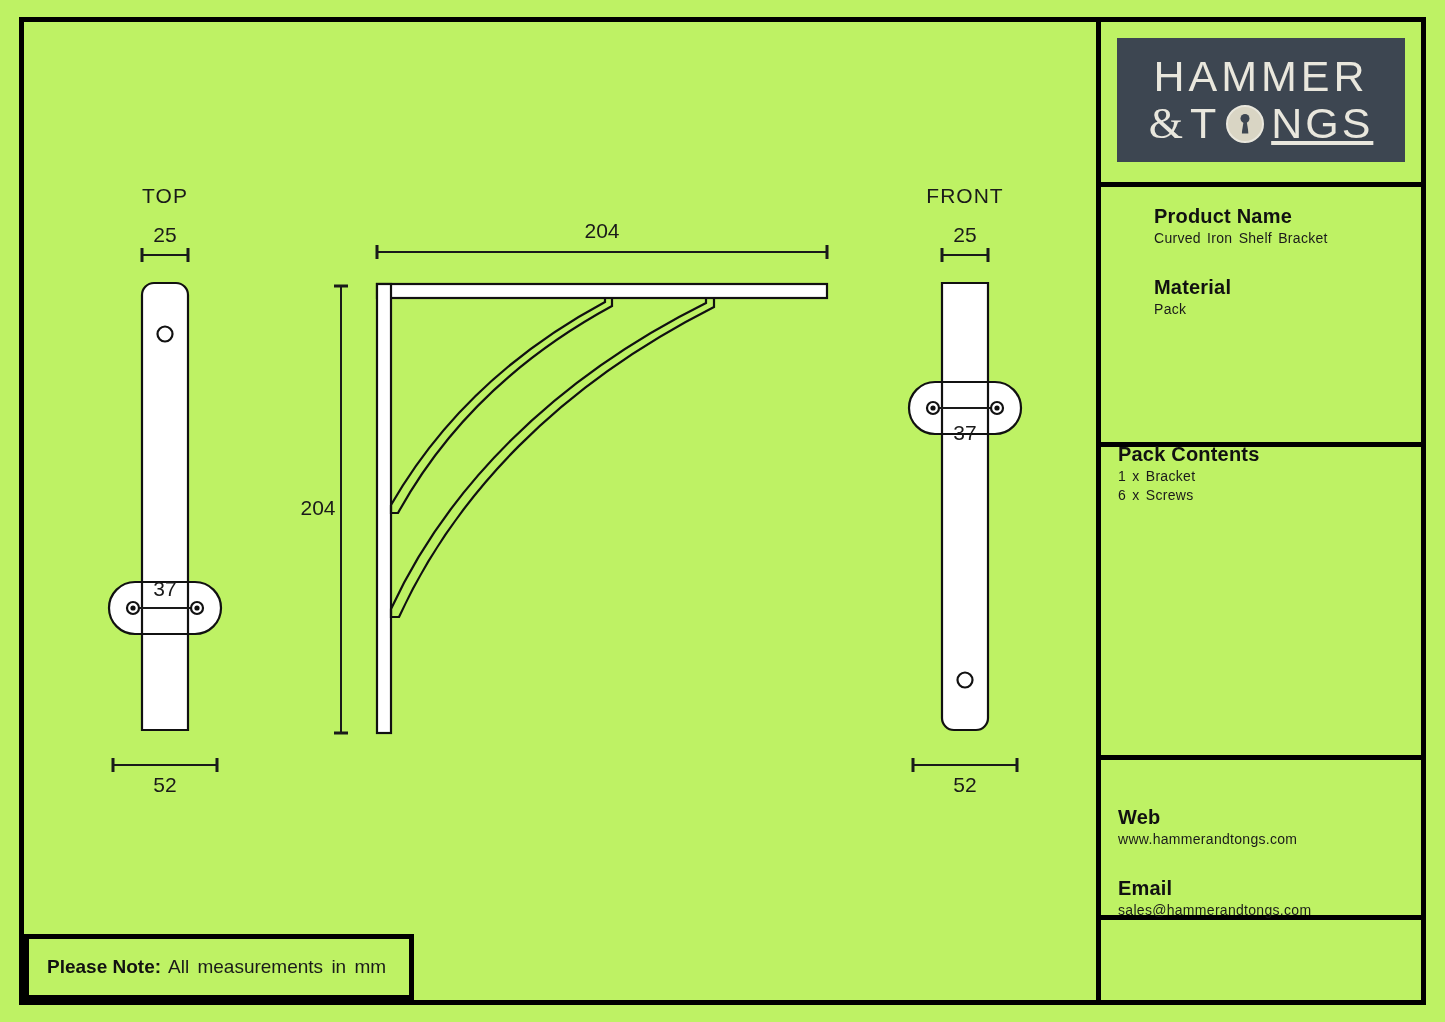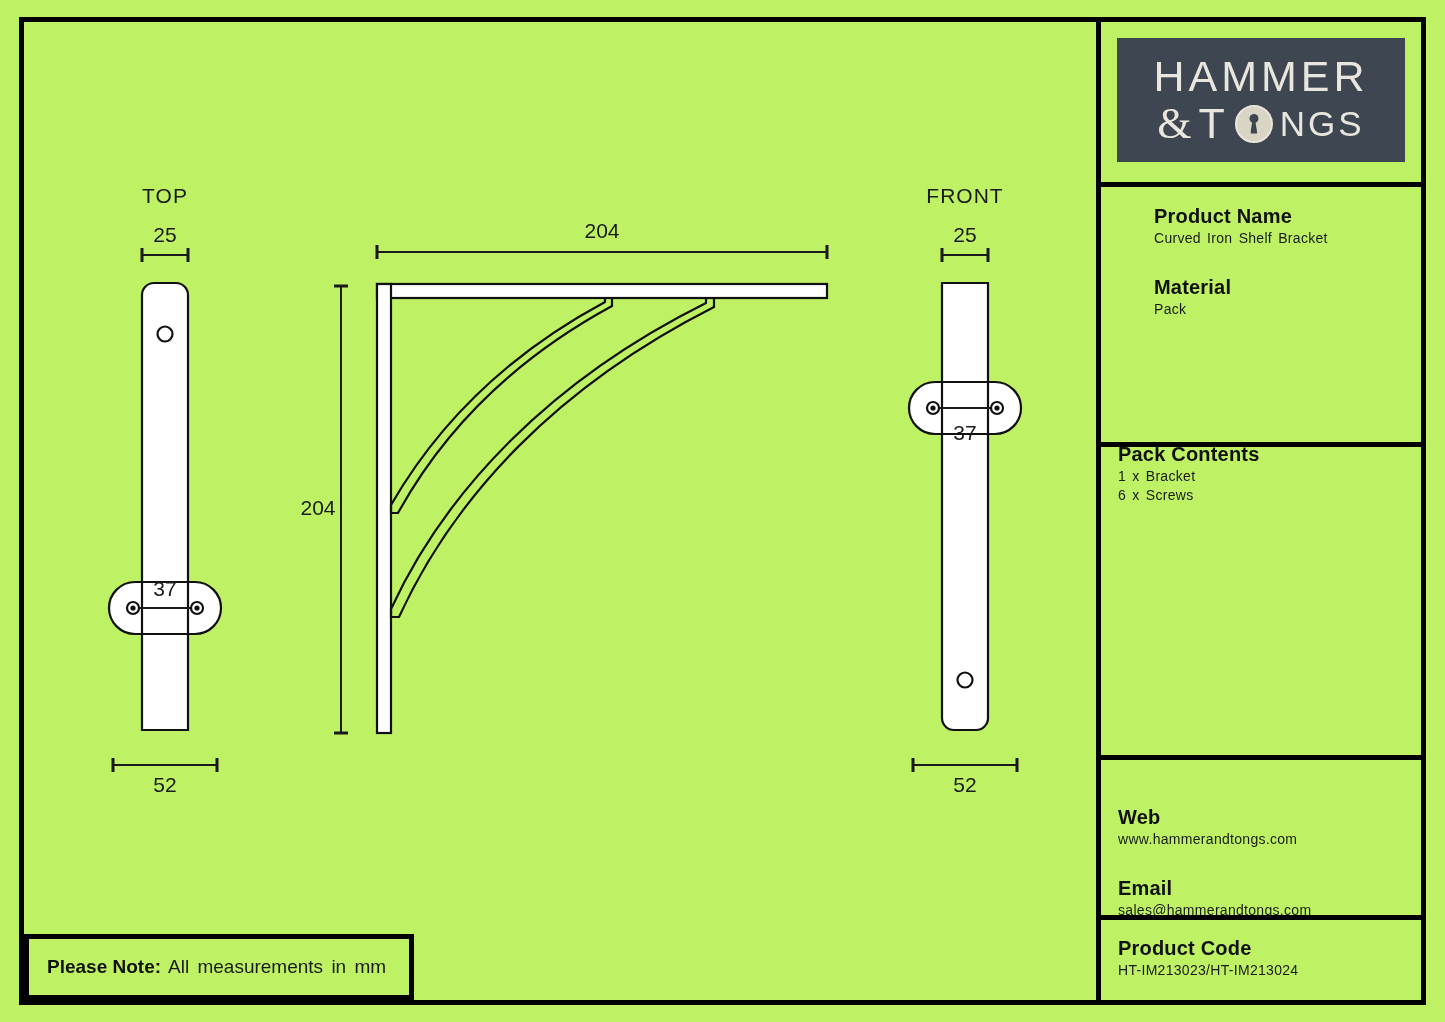--- a/index.html
+++ b/index.html
@@ -118,23 +118,24 @@
     left: 50%;
     top: 14px;
     transform: translateX(-50%);
     width: 7px;
     height: 13px;
     background: #3d4651;
     clip-path: polygon(30% 0, 70% 0, 100% 100%, 0 100%);
   }
   .logo-gs {
     color: #e9e7dd;
-    font-size: 35px;
+    font-size: 43px;
     letter-spacing: 3px;
     line-height: 1;
+    text-decoration: underline;
   }
 
   
   .info-panel {
     position: absolute;
     left: 1118px;
     width: 300px;
   }
   .ip-1 { top: 203px; margin-left: 36px; }
   .ip-2 { top: 441px; }
@@ -240,24 +241,20 @@
   </div>
 
   <div class="info-panel ip-3">
     <div class="field-label">Web</div>
     <div class="field-value">www.hammerandtongs.com</div>
     <div class="field-gap"></div>
     <div class="field-label">Email</div>
     <div class="field-value">sales@hammerandtongs.com</div>
   </div>
 
-  <div class="info-panel ip-4">
-    <div class="field-label">Product Code</div>
-    <div class="field-value">HT-IM213023/HT-IM213024</div>
-  </div>
 
   <div class="note-box">
     <span class="note-bold">Please Note:</span>
     <span class="note-text">All measurements in mm</span>
   </div>
 
   <svg id="drawing" viewBox="0 0 1445 1022">
 
     <g>
       <text class="view-label" x="165" y="203" text-anchor="middle">TOP</text>

